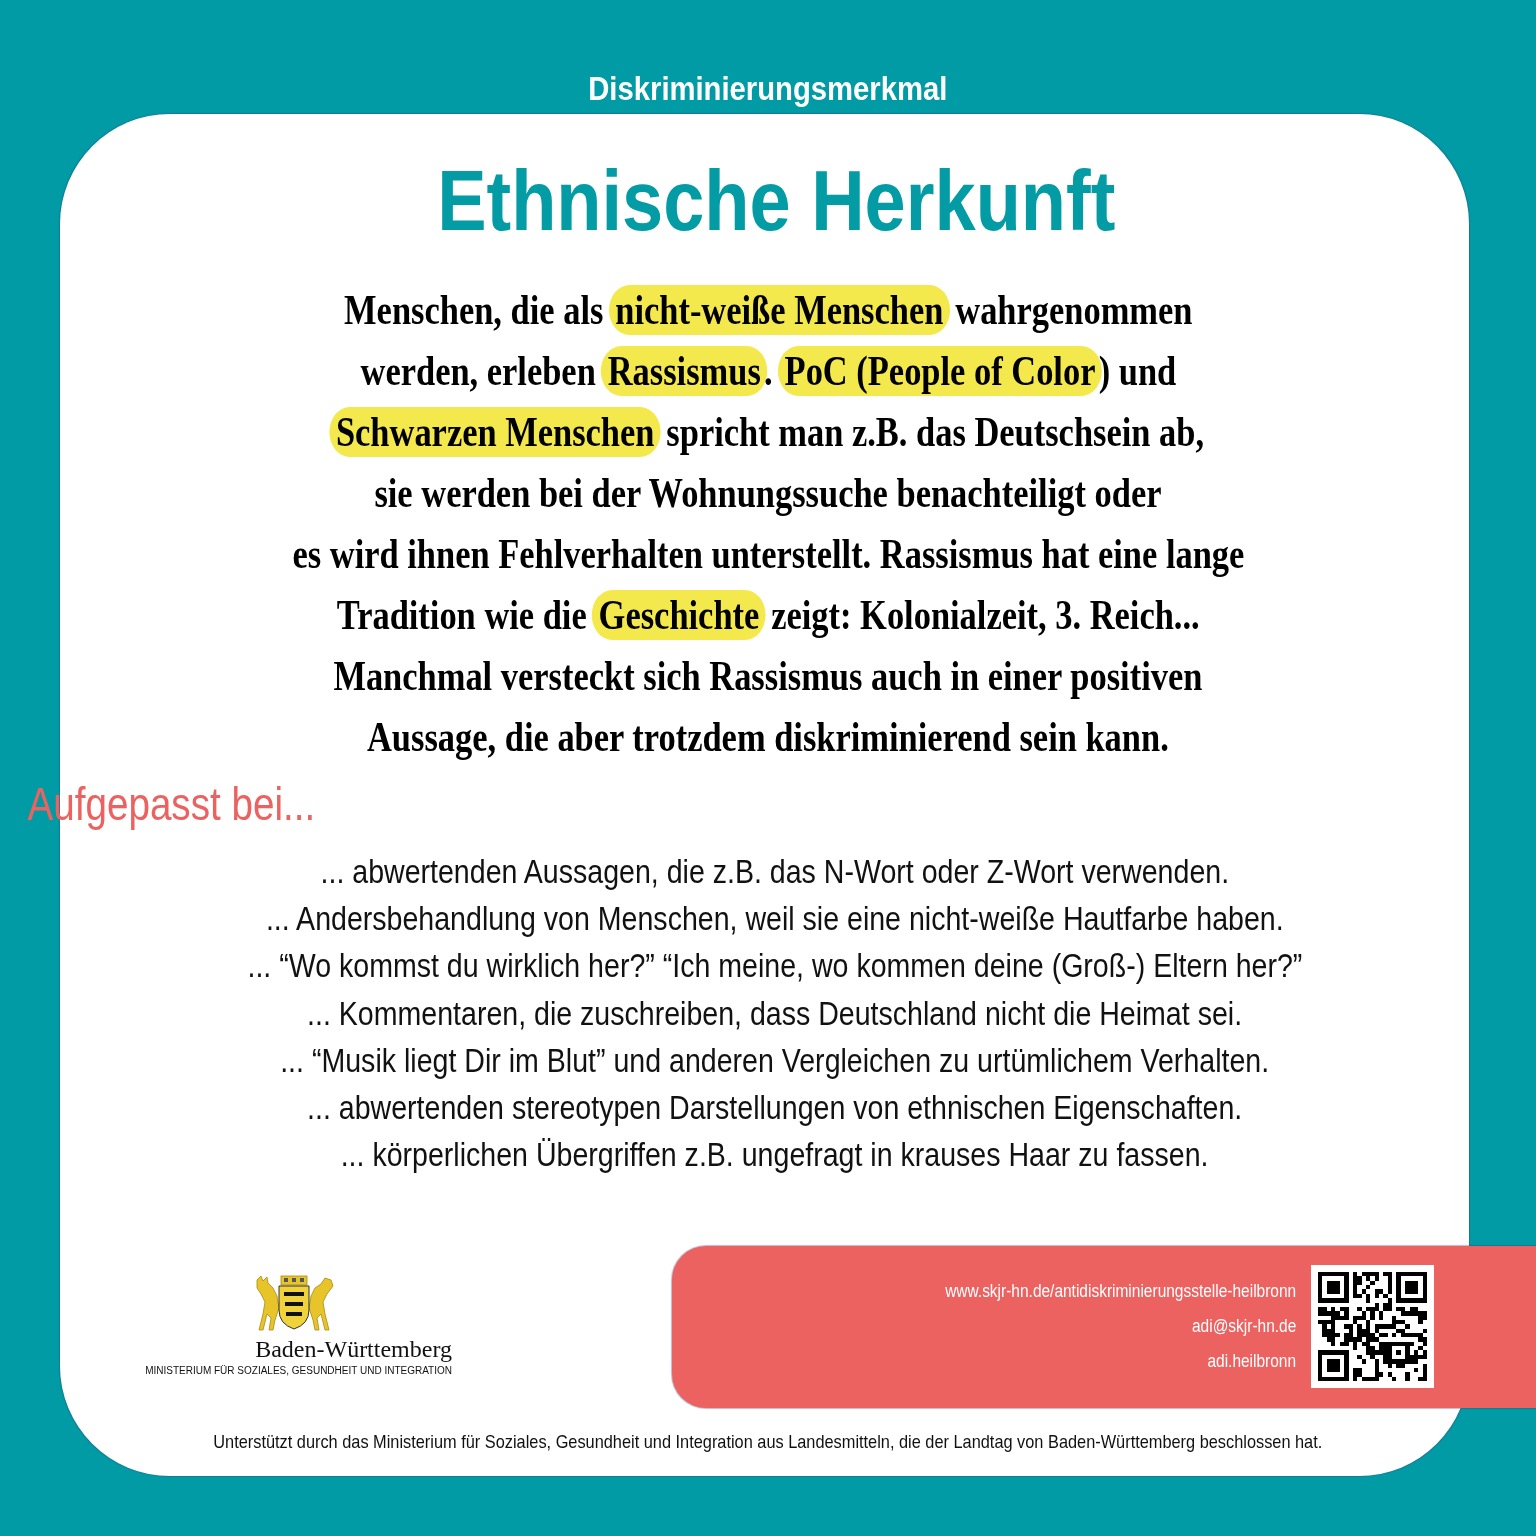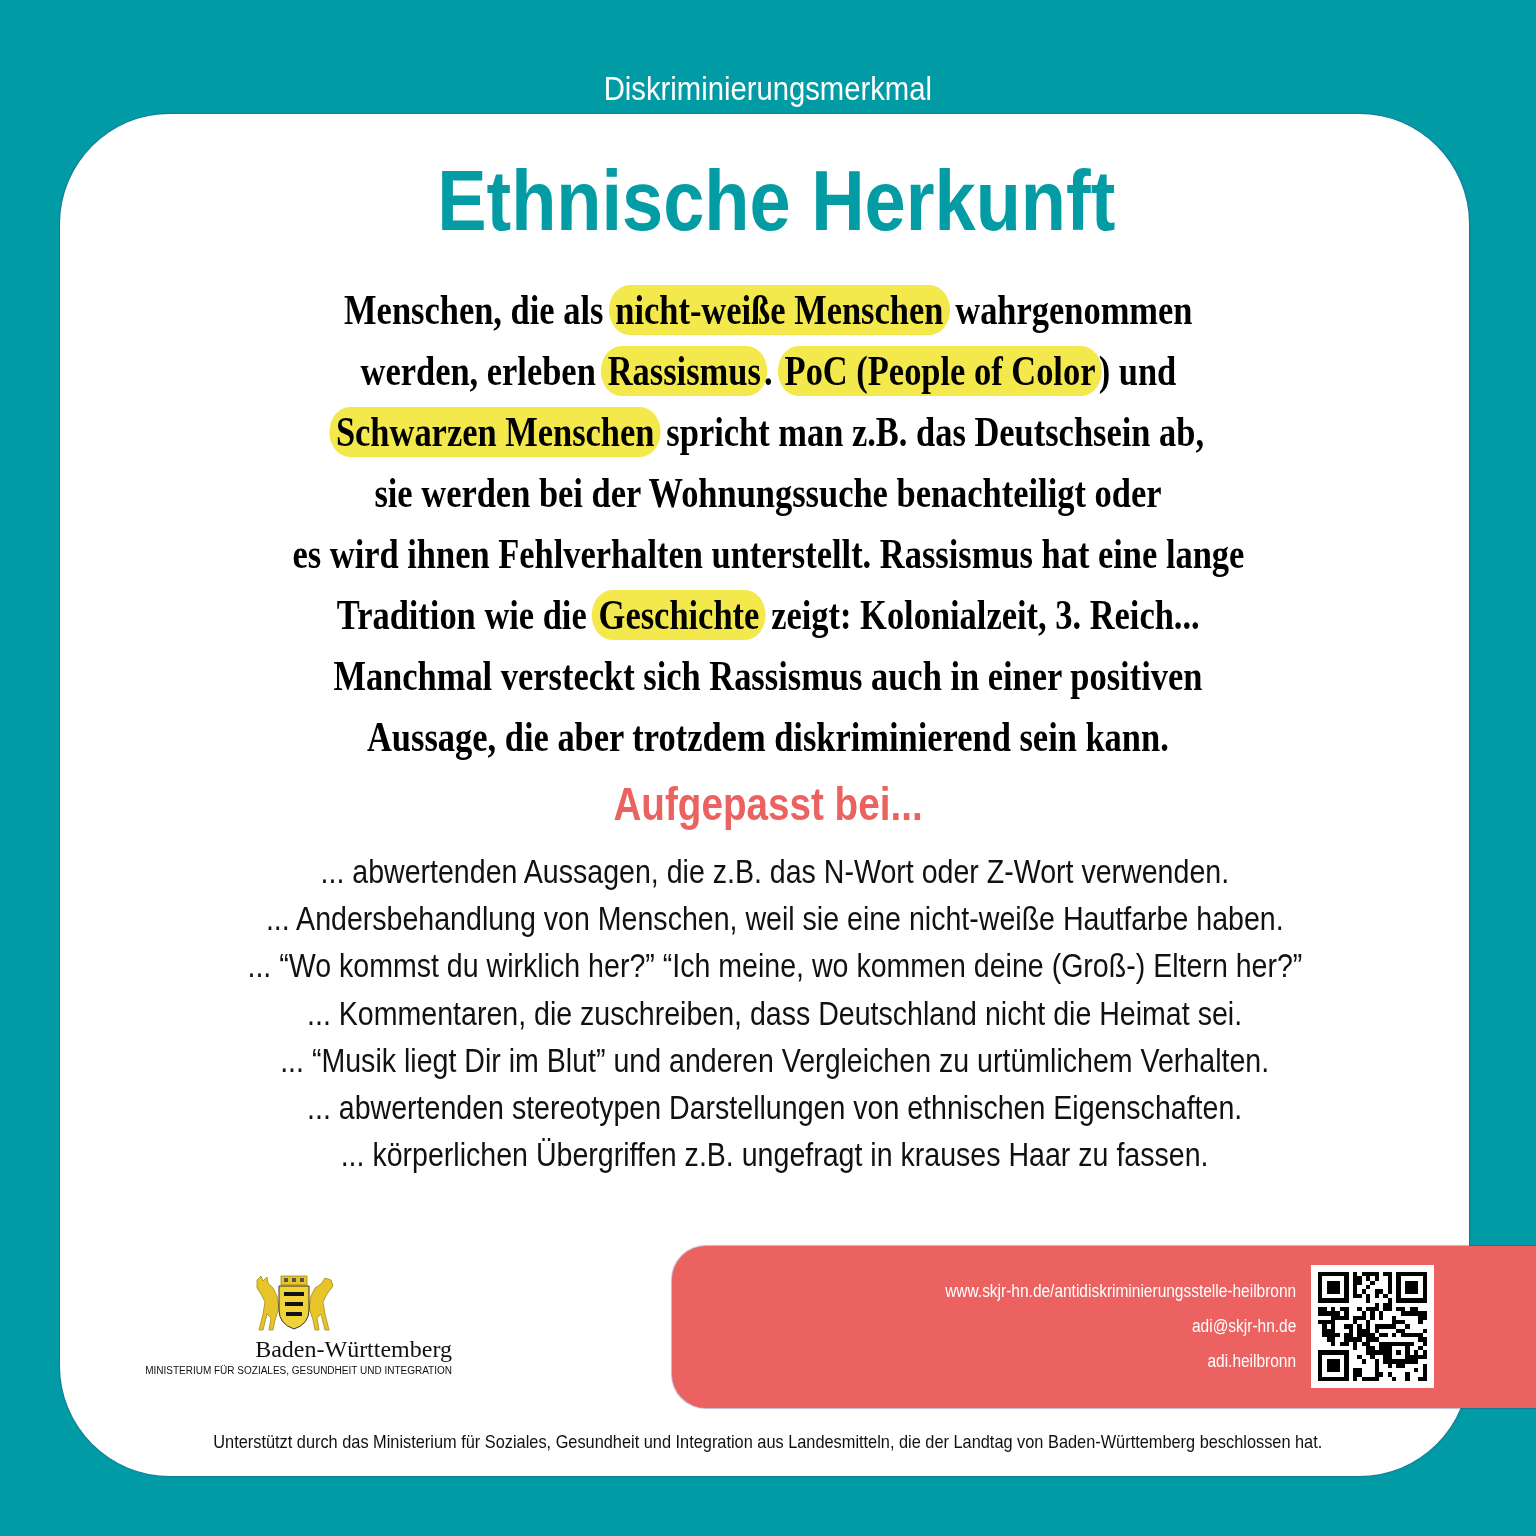--- a/index.html
+++ b/index.html
@@ -3,21 +3,21 @@
 <meta charset="utf-8">
 <style>
   html, body { margin:0; padding:0; }
   body {
     width:1536px; height:1536px; position:relative; overflow:hidden;
     background:#019ba5;
     font-family:"Liberation Sans", sans-serif;
   }
   .category {
     position:absolute; left:0; right:0; top:68px; text-align:center;
-    color:#ffffff; font-weight:normal; font-size:34px; line-height:40px;
+    color:#ffffff; font-weight:bold; font-size:34px; line-height:40px;
   }
   .category span { display:inline-block; transform:scaleX(0.86); }
   .card {
     position:absolute; left:60px; top:114px; width:1409px; height:1362px;
     background:#ffffff; border-radius:110px;
     box-shadow: 0 0 1px 1px rgba(60,60,120,0.35);
   }
   .title {
     position:absolute; left:0; right:0; top:150px; text-align:center;
     color:#039ba4; font-weight:bold; font-size:86px; line-height:100px;margin-left:17px;
@@ -28,22 +28,22 @@
   }
   .pline {
     height:61px; line-height:61px; font-weight:bold; font-size:42px; color:#000;
     white-space:nowrap;
   }
   .pline .inner { display:inline-block; transform:scaleX(0.82); transform-origin:center; }
   .hl {
     background:#f4e94c; border-radius:26px; padding:2px 8px; margin:0 -4px;
   }
   .aufgepasst {
-    position:absolute; left:0; right:0; top:774px; text-align:center;
-    color:#eb6360; font-weight:bold; font-size:46px; line-height:60px;
+    position:absolute; left:0; right:0; top:774px; text-align:left;
+    color:#eb6360; font-weight:normal; font-size:46px; line-height:60px;
   }
   .aufgepasst span { display:inline-block; transform:scaleX(0.84); }
   .list { position:absolute; left:60px; width:1416px; top:848px; text-align:center; }
   .litem {
     height:47.2px; line-height:47px; font-size:34px; color:#111; white-space:nowrap;padding-left:14px;
   }
   .litem span { display:inline-block; transform:scaleX(0.84); }
   .logo {
     position:absolute; left:136px; top:1274px; width:316px; height:110px;
     text-align:right;

